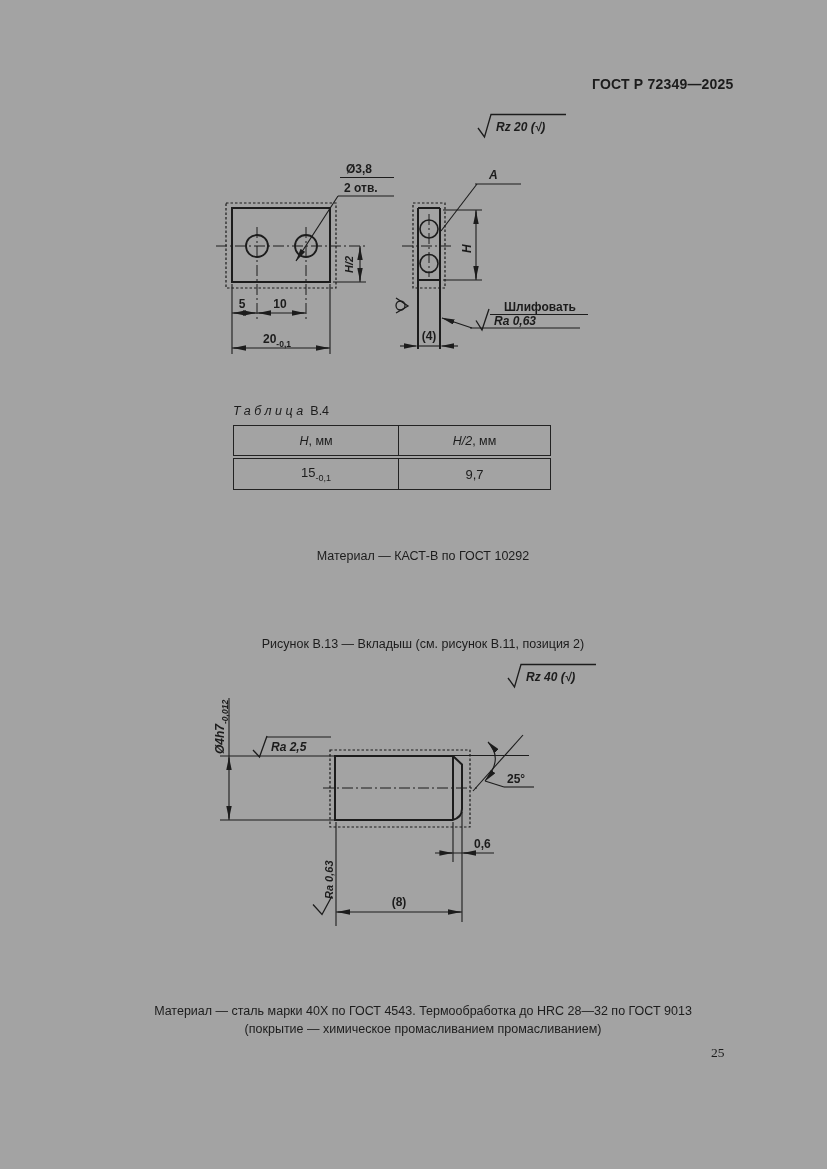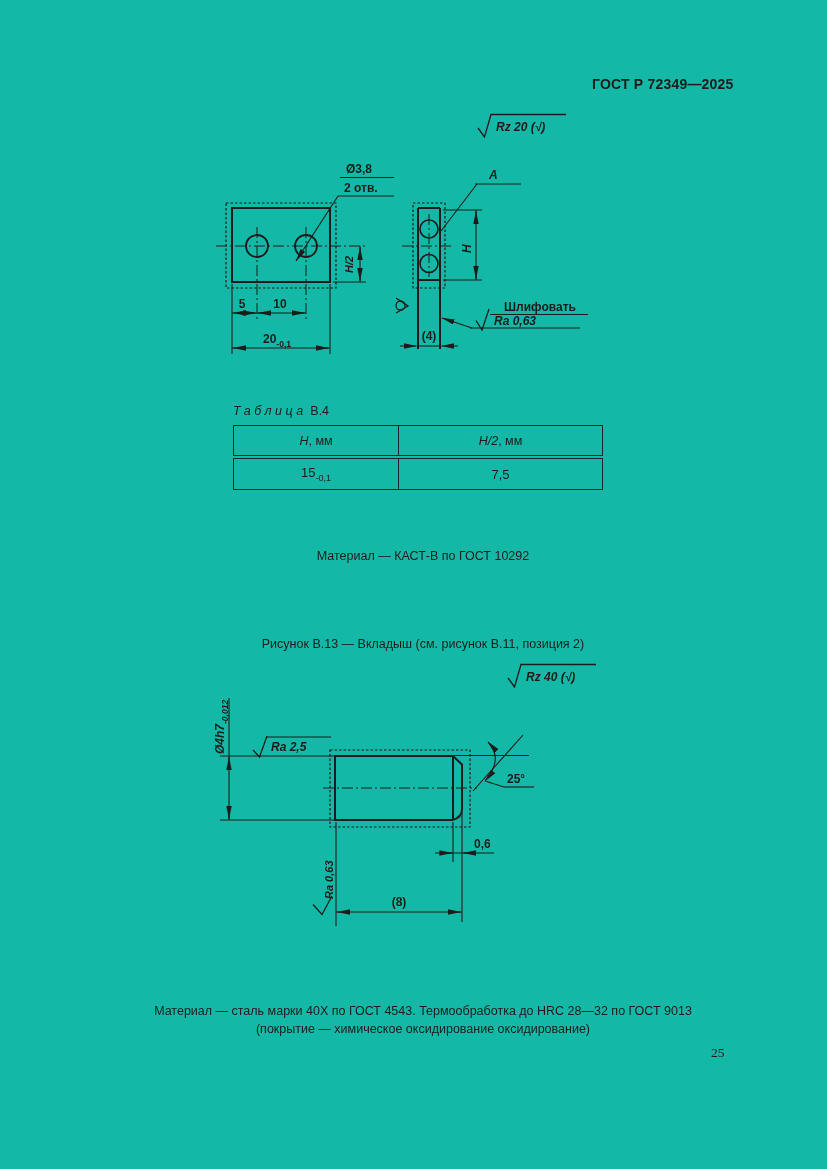--- a/index.html
+++ b/index.html
@@ -1,17 +1,17 @@
 <!DOCTYPE html>
 <html><head>
 <meta charset="utf-8">
 <style>
   html,body{margin:0;padding:0;background:#e8e8e8;}
   .page{
-    position:relative;width:827px;height:1169px;background:#14b8a6;
+    position:relative;width:827px;height:1169px;background:#a3a3a3;
     font-family:"Liberation Sans",sans-serif;color:#1c1c1c;overflow:hidden;
     margin:0 auto;
   }
   .abs{position:absolute;}
   .hdr{font-size:14px;font-weight:bold;letter-spacing:.2px;}
   .center-band{left:0;width:790px;text-align:center;font-size:12.5px;padding-left:28px;}
   .pagenum{font-size:13.5px;font-family:Liberation Serif, serif;}
   
   svg{overflow:visible;}
   .part{stroke:#1c1c1c;stroke-width:2;fill:none;}
@@ -20,21 +20,21 @@
   .dot{stroke:#1c1c1c;stroke-width:1.2;fill:none;stroke-dasharray:2.5 2;}
   .cl{stroke:#1c1c1c;stroke-width:1;fill:none;stroke-dasharray:11 3 2 3;}
   .dtxt{font-family:"Liberation Sans",sans-serif;font-size:12px;font-weight:bold;fill:#1c1c1c;}
   .dtxt.sm{font-size:11px;}
   .it{font-style:italic;}
   .mid{text-anchor:middle;}
   
   .tbl-wrap{left:233px;top:404px;width:318px;}
   .tbl-title{font-size:12.5px;margin-bottom:7px;}
   .tbl-title .sp{letter-spacing:3.5px;font-style:italic;}
-  table.gost{border-collapse:collapse;width:370px;table-layout:fixed;}
+  table.gost{border-collapse:collapse;width:318px;table-layout:fixed;}
   table.gost th,table.gost td{border:1.5px solid #222;text-align:center;font-weight:normal;}
   table.gost th{height:27px;font-size:12.5px;border-bottom:4px double #222;}
   table.gost td{height:28px;font-size:13px;margin-top:13px;}
   .sub{font-size:9px;vertical-align:-4px;}
 </style>
 </head>
 <body>
 
 <div class="page">
 
@@ -155,21 +155,21 @@
       <span>В.4</span>
     </div>
     <table class="gost">
       <tbody>
           <tr>
         <th style="width:162px;"><i>H</i><span>, мм</span></th>
         <th><i>H/2</i><span>, мм</span></th>
       </tr>
       <tr>
         <td><span>15</span><span class="sub">-0,1</span></td>
-        <td>7,5</td>
+        <td>9,7</td>
       </tr>
     </tbody>
       </table>
   </div>
 
   <div class="abs center-band" style="top:549px;">Материал — КАСТ-В по ГОСТ 10292</div>
   <div class="abs center-band" style="top:595px;margin-top:42px;">Рисунок В.13 — Вкладыш (см. рисунок В.11, позиция 2)</div>
 
   <svg class="abs" style="left:190px;top:650px;" width="440" height="290" viewBox="0 0 440 290">
     <defs>
@@ -232,18 +232,18 @@
     </g>
 
     <g>
       <text transform="translate(143,249) rotate(-90)" class="dtxt it sm">Ra 0,63</text>
       <polyline points="142,246 132,264.5 123,254.5" class="thin"></polyline>
     </g>
   </svg>
 
   <div class="abs center-band" style="top:1002px;line-height:18px;">
     <div>Материал — сталь марки 40Х по ГОСТ 4543. Термообработка до HRC 28—32 по ГОСТ 9013</div>
-    <div>(покрытие — химическое оксидирование оксидирование)</div>
+    <div>(покрытие — химическое промасливанием промасливанием)</div>
   </div>
 
   <div class="abs pagenum" style="left:711px;top:1045px;">25</div>
 
 </div>
 
 </body></html>

